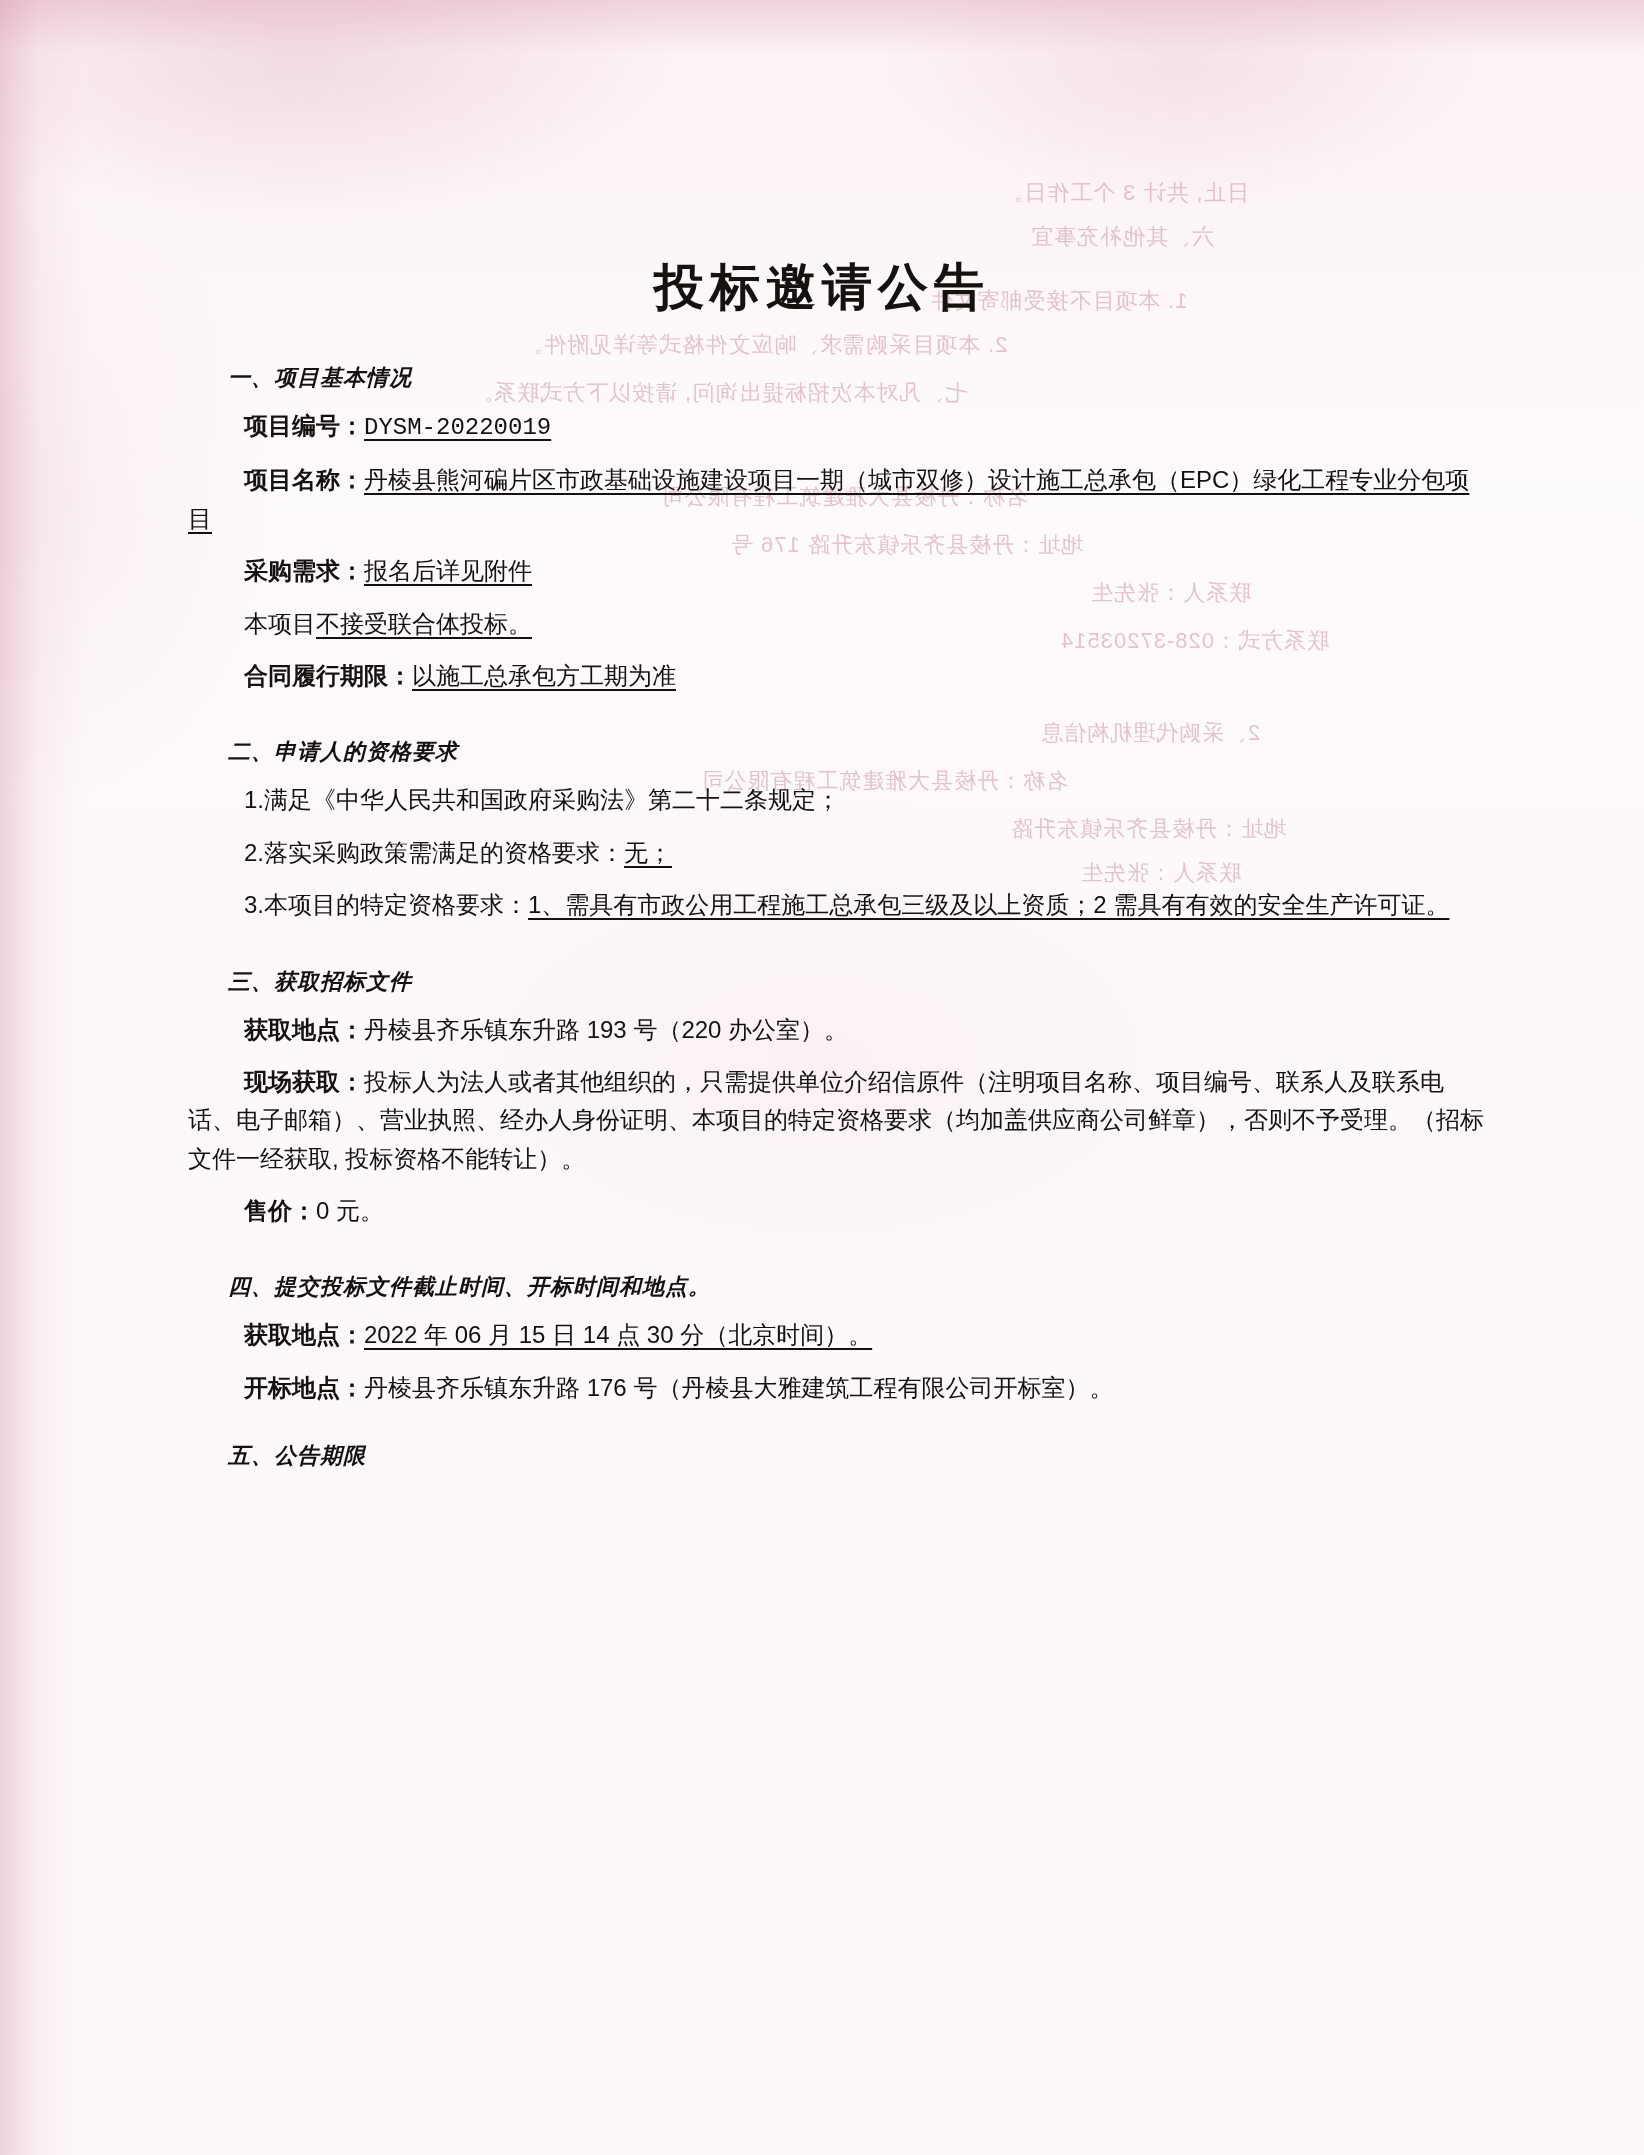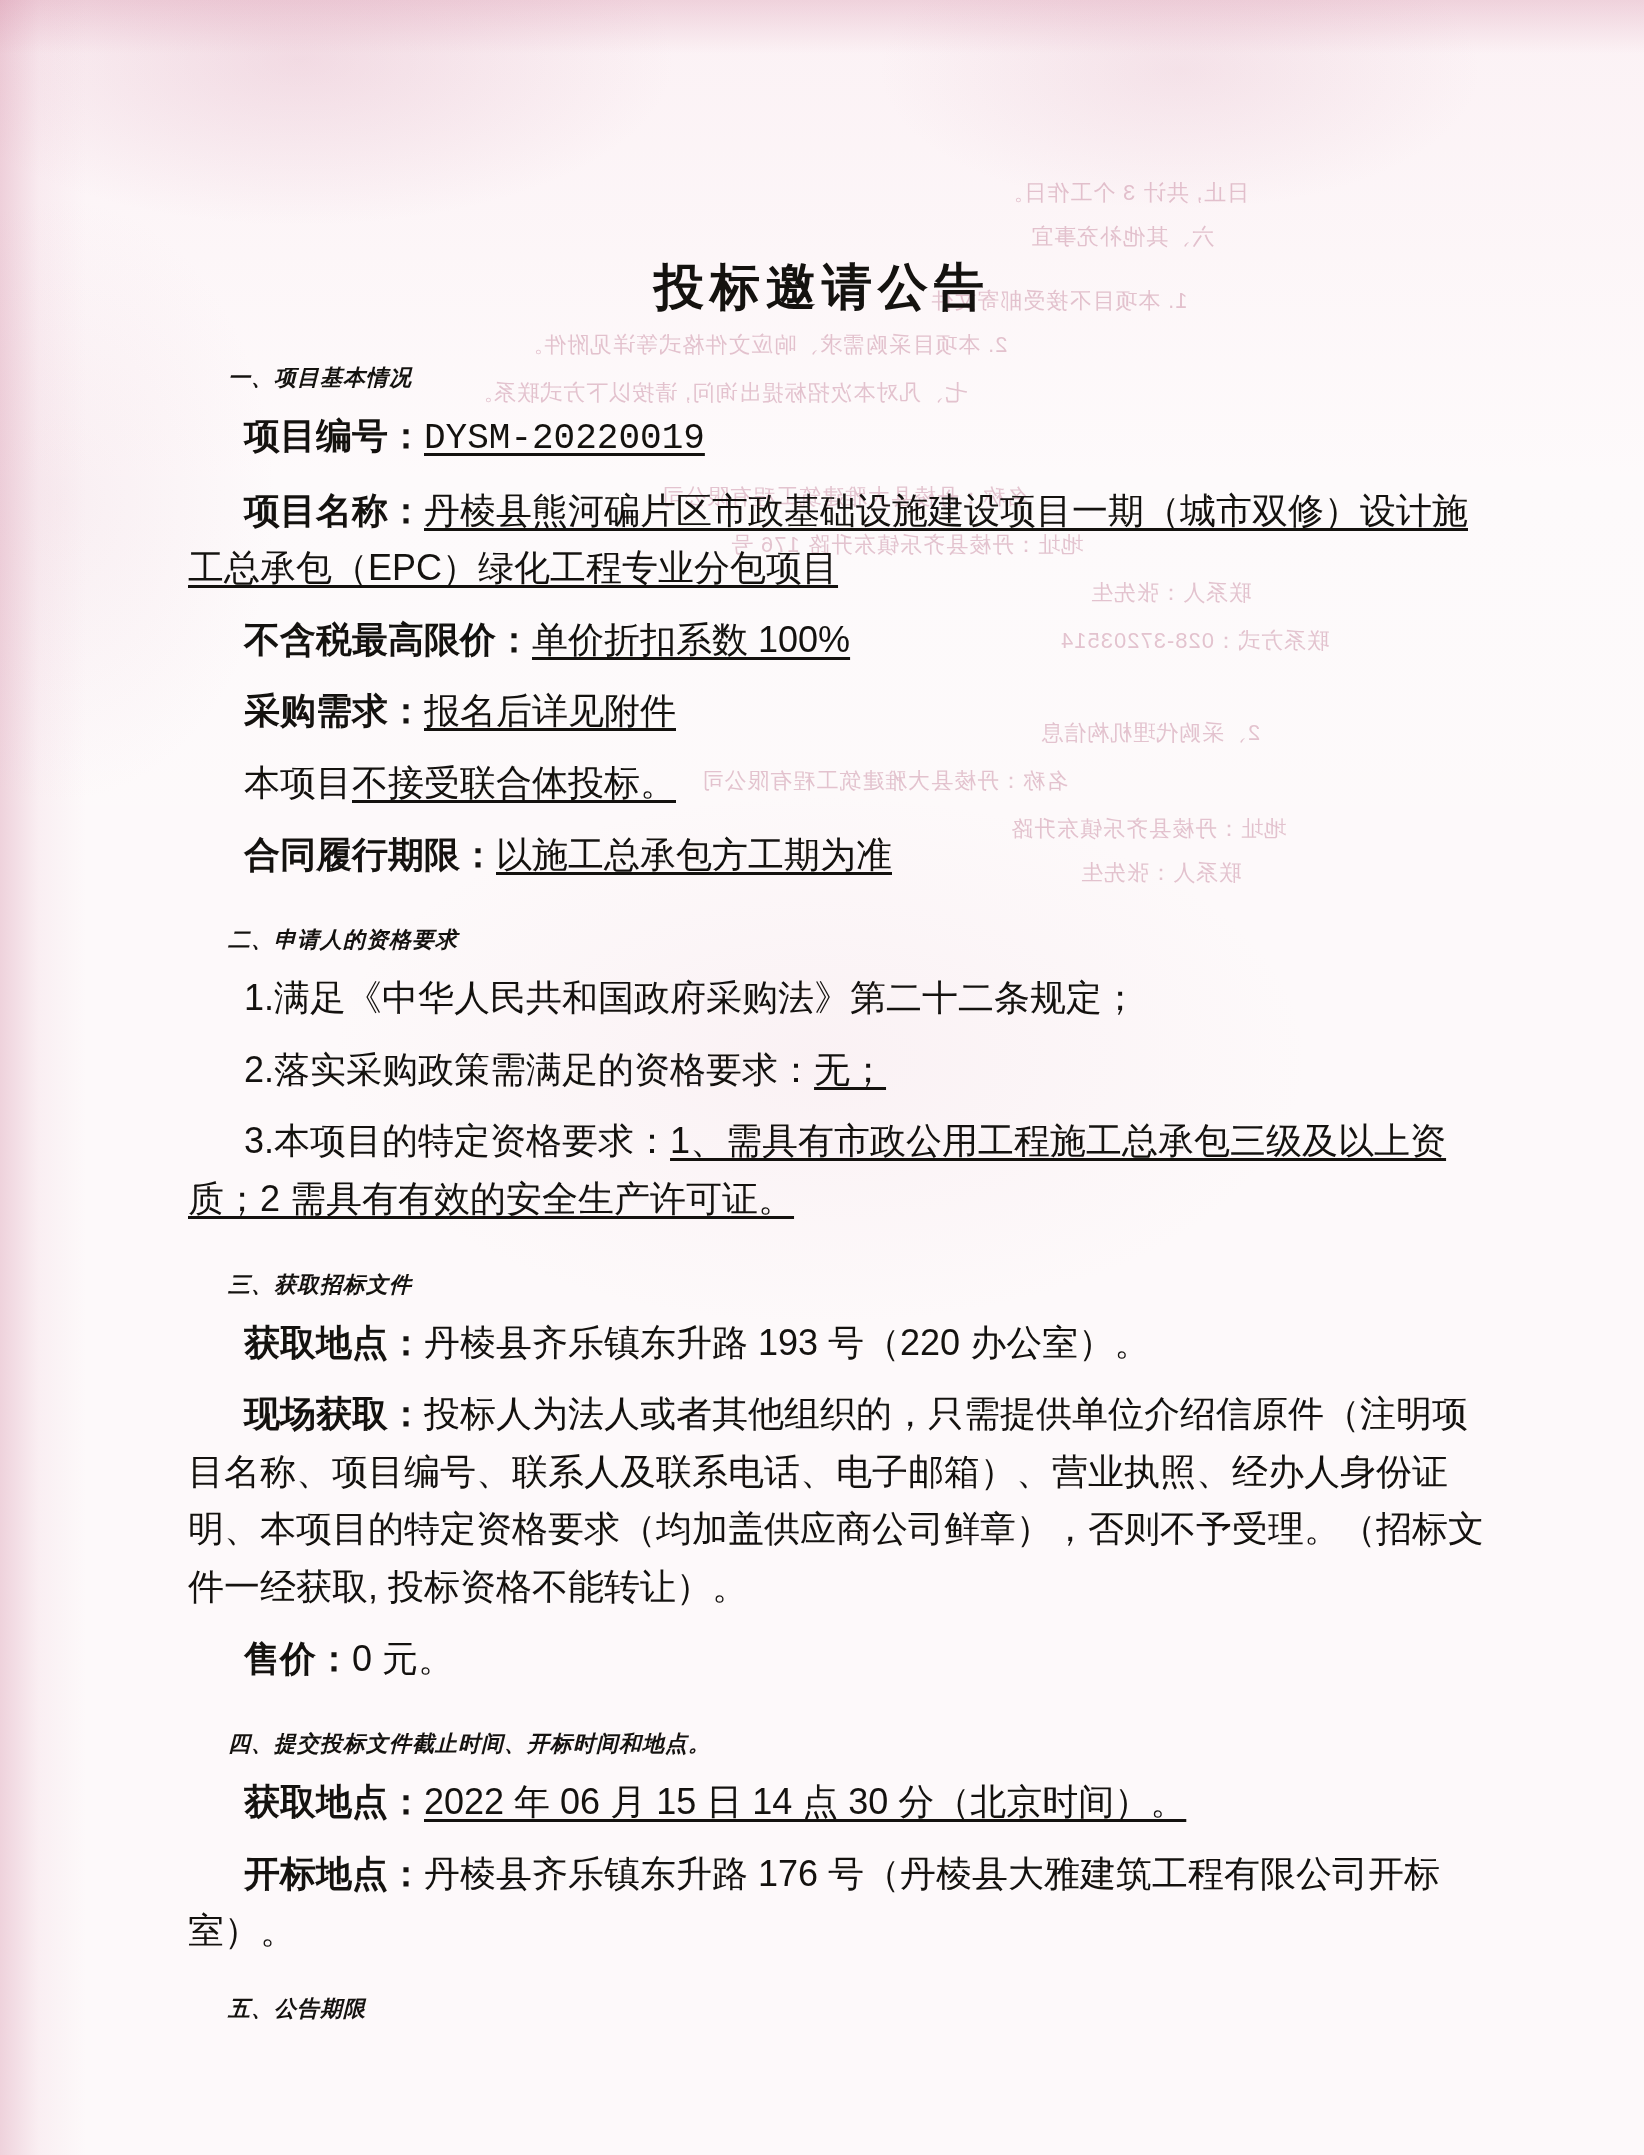--- a/index.html
+++ b/index.html
@@ -113,21 +113,21 @@
     margin-top: 42px;
     font-style: italic;
   }
   .section-head.tight { margin-top: 34px; }
 
   .u { text-decoration: underline; text-underline-offset: 5px; }
   .b { font-weight: bold; }
   .mono { font-family: "Liberation Mono", monospace; letter-spacing: 0px; }
 
   .line-row {
-    font-size: 36px;
+    font-size: 24px;
     color: #14120f;
     line-height: 1.6;
     margin-left: 182px;
     margin-right: 150px;
     margin-top: 14px;
     text-indent: 56px;
     font-family: "Liberation Sans", sans-serif;
   }
 </style>
 </head>
@@ -161,23 +161,20 @@
     <div class="section-head">一、项目基本情况</div>
 
     <div class="line-row">
       <span class="b">项目编号：</span><span class="u mono">DYSM-20220019</span>
     </div>
 
     <div class="line-row">
       <span class="b">项目名称：</span><span class="u">丹棱县熊河碥片区市政基础设施建设项目一期（城市双修）设计施工总承包（EPC）绿化工程专业分包项目</span>
     </div>
 
-    <div class="line-row">
-      <span class="b">不含税最高限价：</span><span class="u">单价折扣系数 100%</span>
-    </div>
 
     <div class="line-row">
       <span class="b">采购需求：</span><span class="u">报名后详见附件</span>
     </div>
 
     <div class="line-row">
       <span>本项目</span><span class="u">不接受联合体投标。</span>
     </div>
 
     <div class="line-row">

